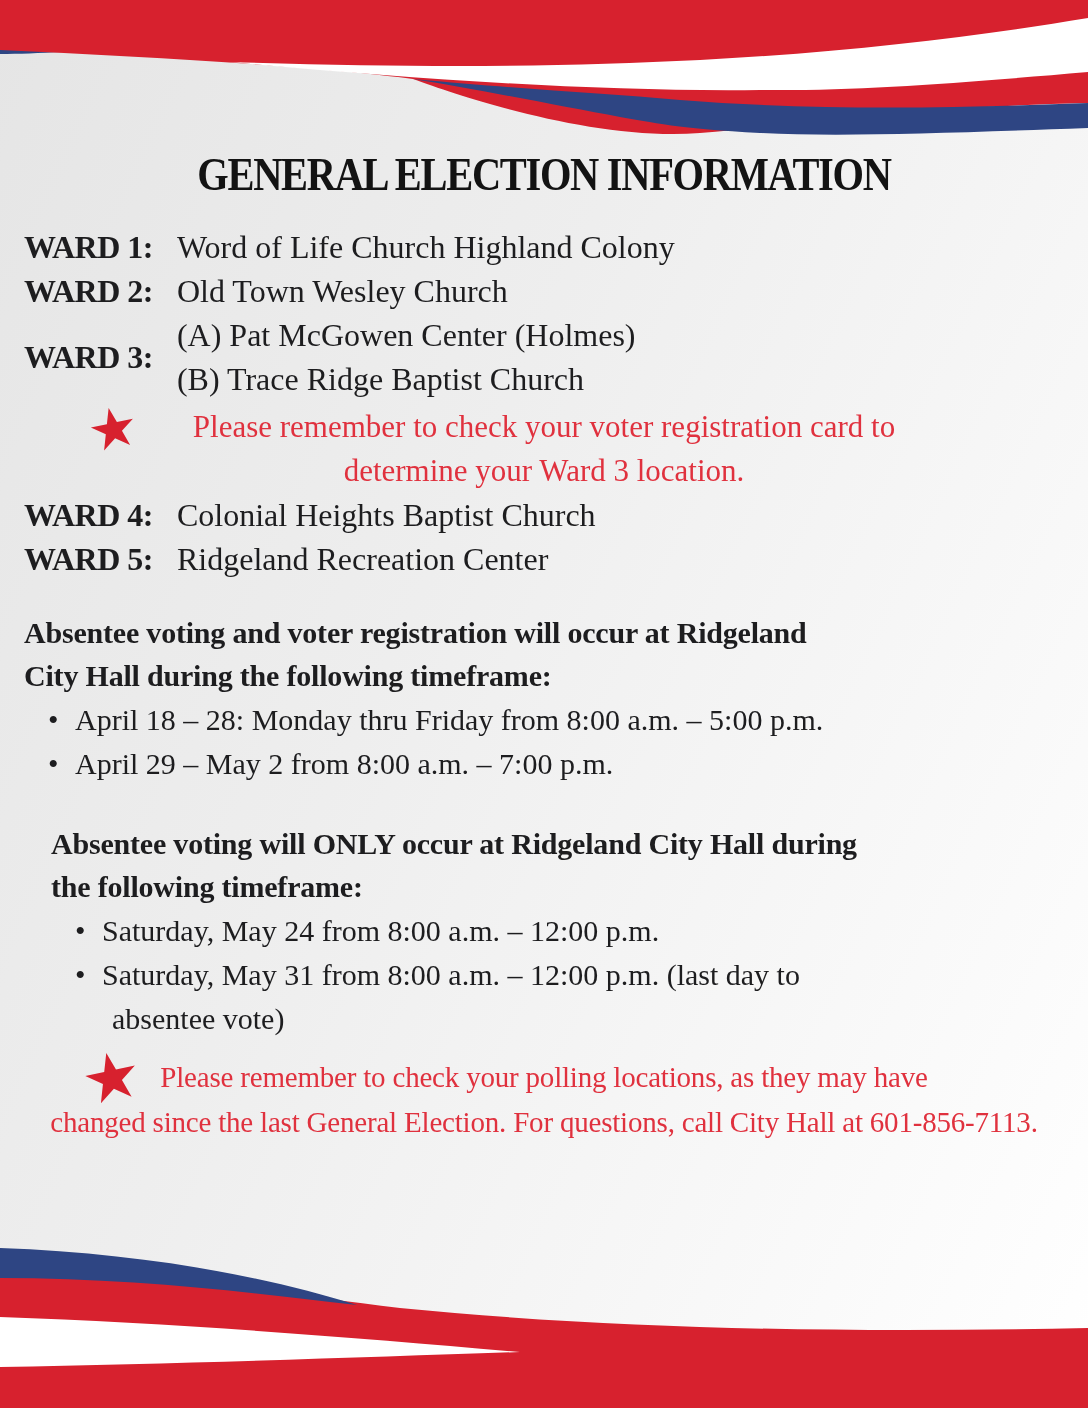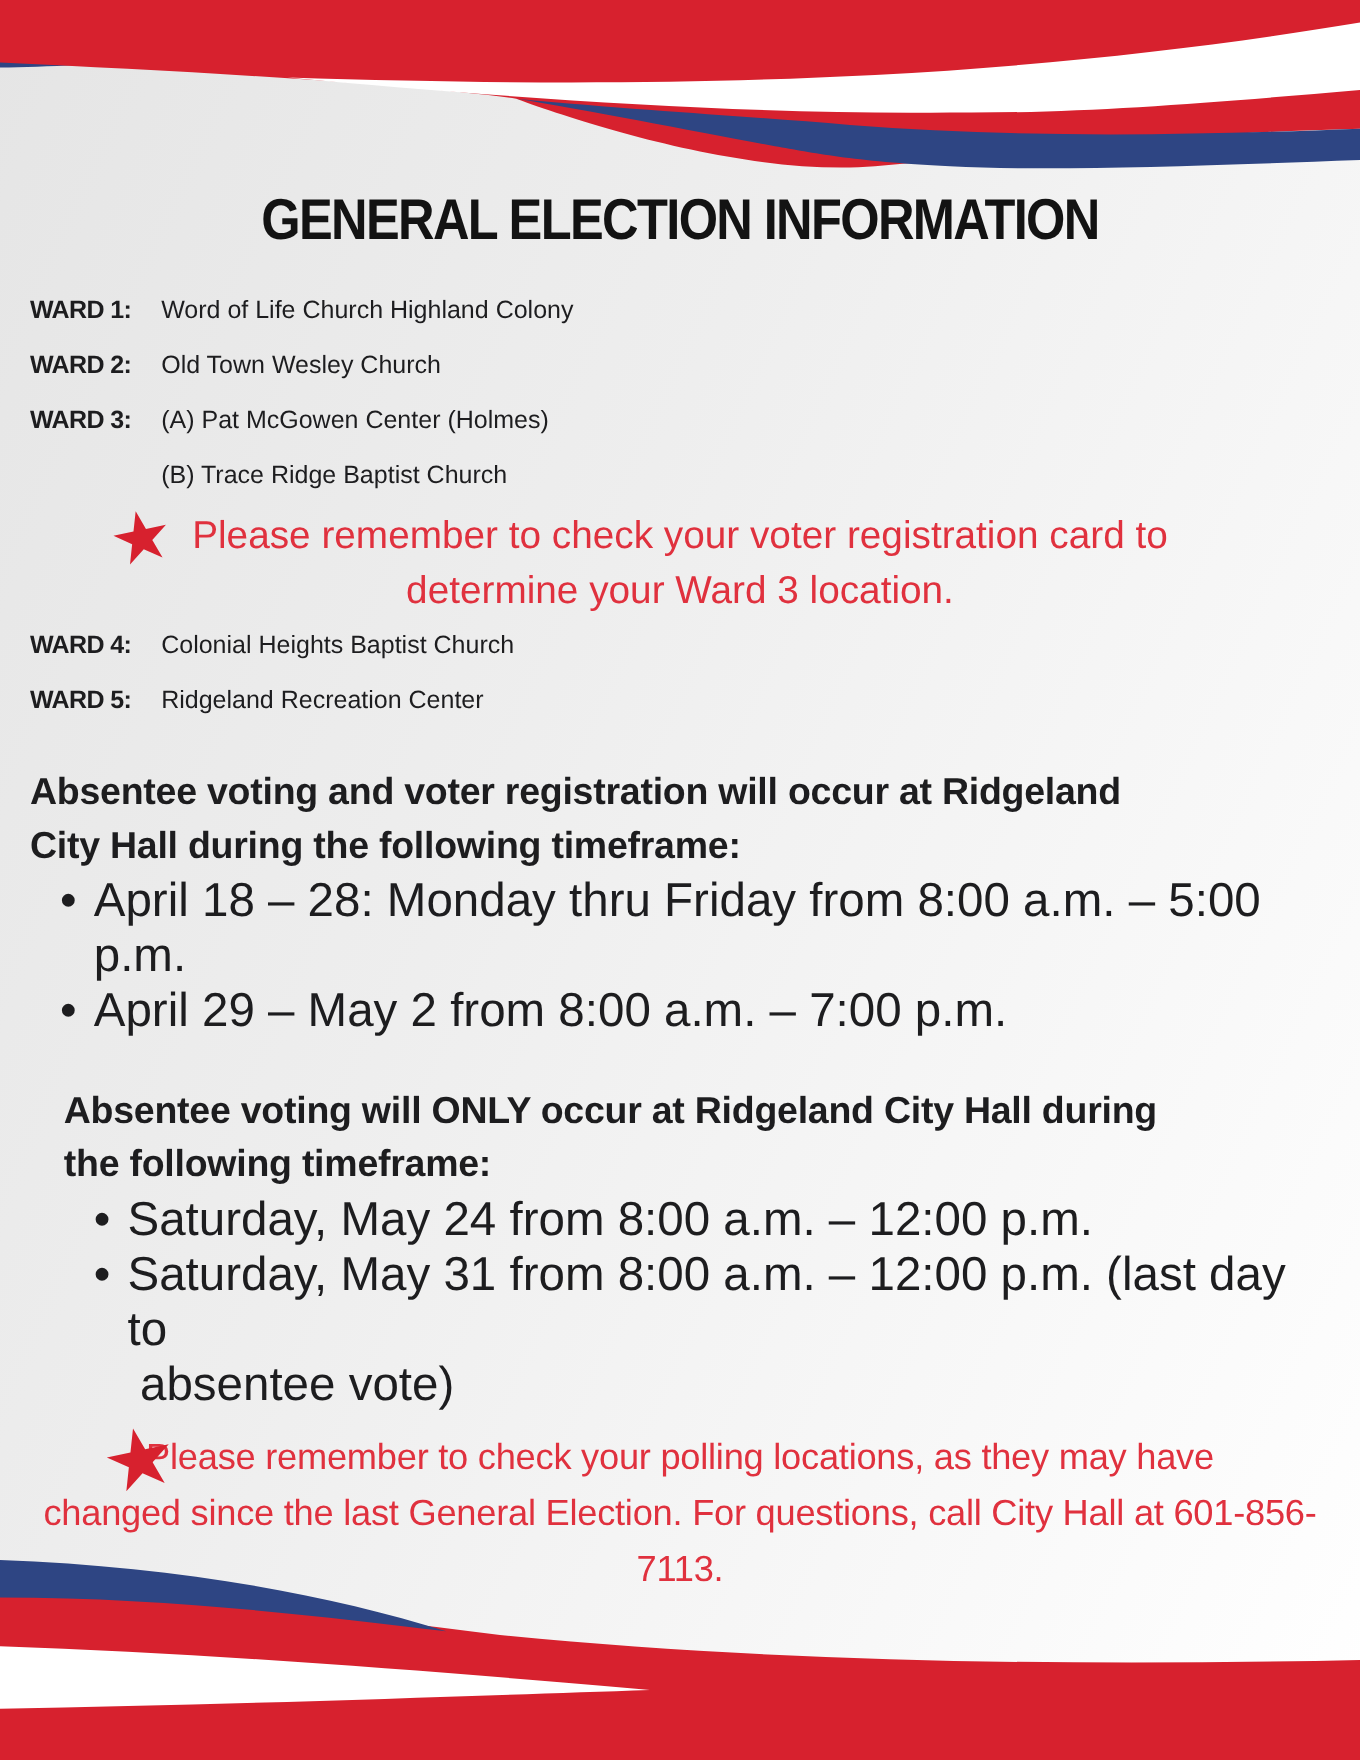--- a/index.html
+++ b/index.html
@@ -1,37 +1,37 @@
 <!DOCTYPE html>
 <html><head>
 <meta charset="utf-8">
 <style>
   html,body{margin:0;padding:0;}
   .page{
     position:relative;
     width:1088px;height:1408px;
     overflow:hidden;
     background:linear-gradient(115deg,#e5e5e5 0%,#eeeeee 40%,#f8f8f8 75%,#ffffff 100%);
-    font-family:Liberation Sans, sans-serif;
+    font-family:Liberation Serif, serif;
     color:#1d1d1f;
   }
   .wave{position:absolute;left:0;display:block;}
   .wave-top{top:0;}
   .wave-bottom{bottom:0;}
   .content{position:relative;padding:0 24px;}
   .title{
     margin:148px 0 0 0;
     text-align:center;
     font-size:46px;font-weight:800;letter-spacing:-1.5px;
     color:#131313;
     transform:scaleX(0.88);transform-origin:center;
     white-space:nowrap;
   }
   .ward-list{margin-top:24px;}
-  .ward-row{display:flex;font-size:20px;line-height:44px;}
+  .ward-row{display:flex;font-size:32px;line-height:44px;align-items:center;}
   .ward-label{font-weight:800;white-space:nowrap;letter-spacing:-0.5px;}
   .ward-loc{margin-left:24px;}
   .red-note{
     position:relative;
     margin-top:4px;
     text-align:center;
     color:#e0313e;
     font-size:31px;line-height:44px;
   }
   .star{
@@ -39,21 +39,21 @@
     color:#d7212e;
     transform:rotate(-12deg);
     line-height:1;
   }
   .star-ward3{left:64px;top:-4px;font-size:56px;}
   .star-footer{left:58px;top:-10px;font-size:66px;}
   .section{margin-top:30px;}
   .section.second{margin-top:36px;margin-left:27px;}
   .section-heading{font-size:30px;font-weight:800;line-height:43px;letter-spacing:-0.2px;}
   .bullets{margin-top:1px;}
-  .bullet{display:flex;font-size:38px;line-height:44px;}
+  .bullet{display:flex;font-size:30px;line-height:44px;}
   .bullet::before{content:"•";margin-left:24px;width:27px;flex:0 0 27px;}
   .bullet-text2{margin-left:10px;}
   .footer-note{
     position:relative;
     margin-top:14px;
     text-align:center;
     color:#e0313e;
     font-size:29px;line-height:45px;
     letter-spacing:-0.2px;
   }

